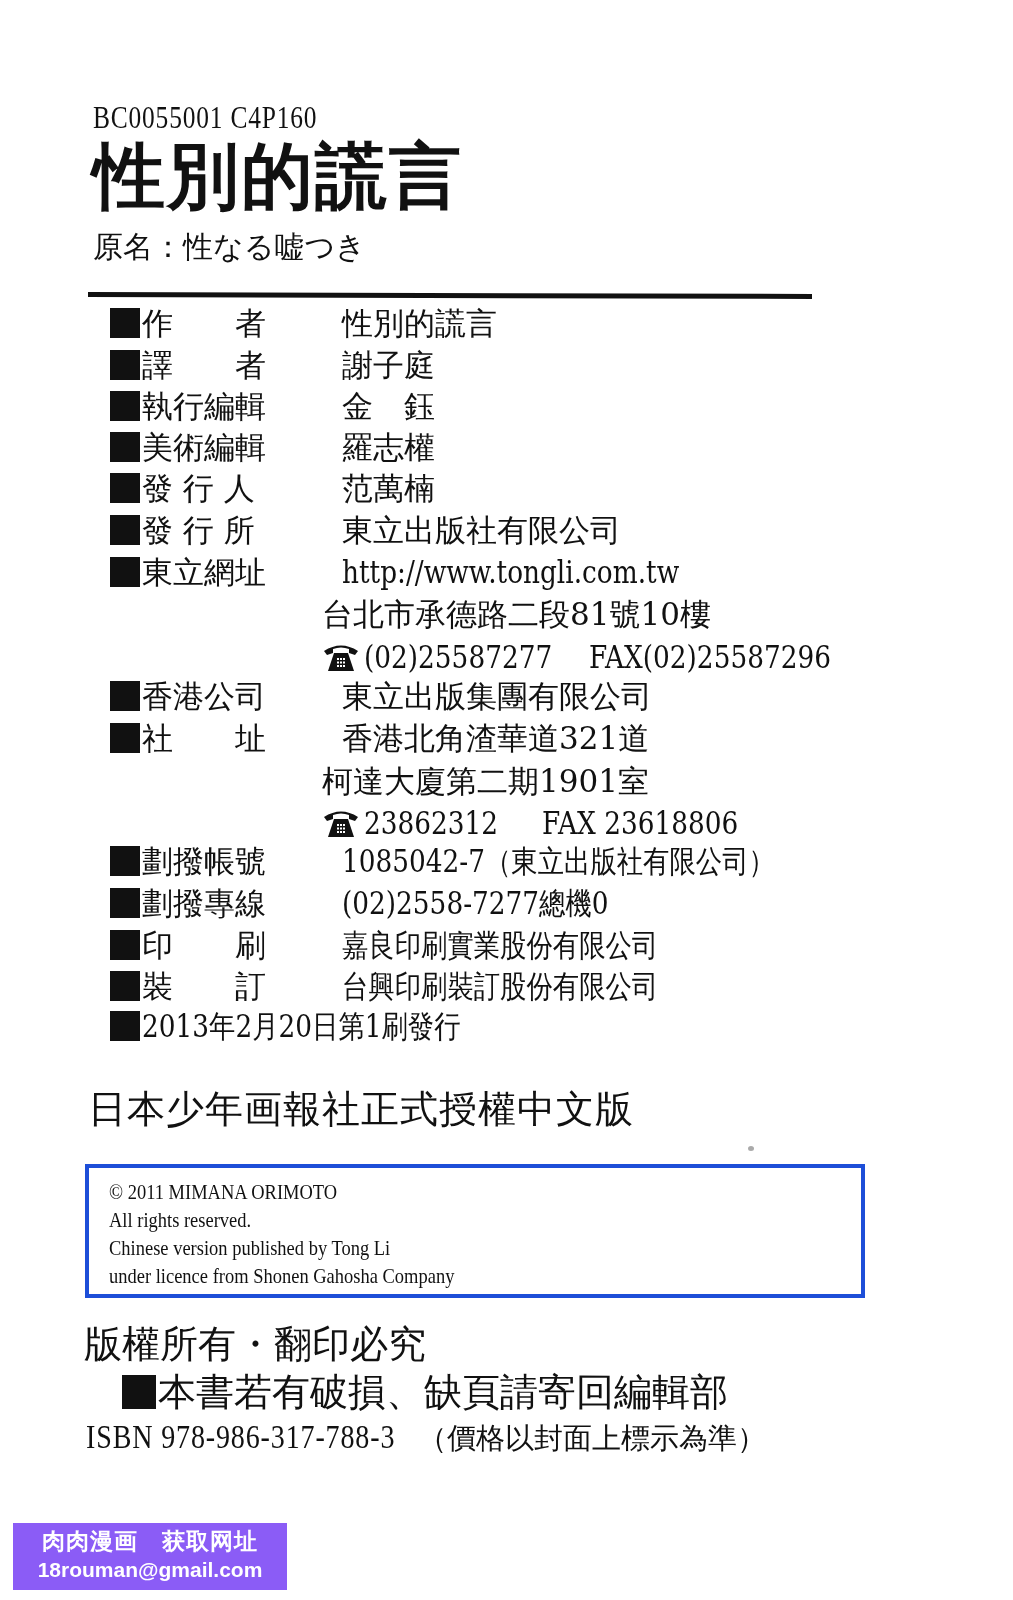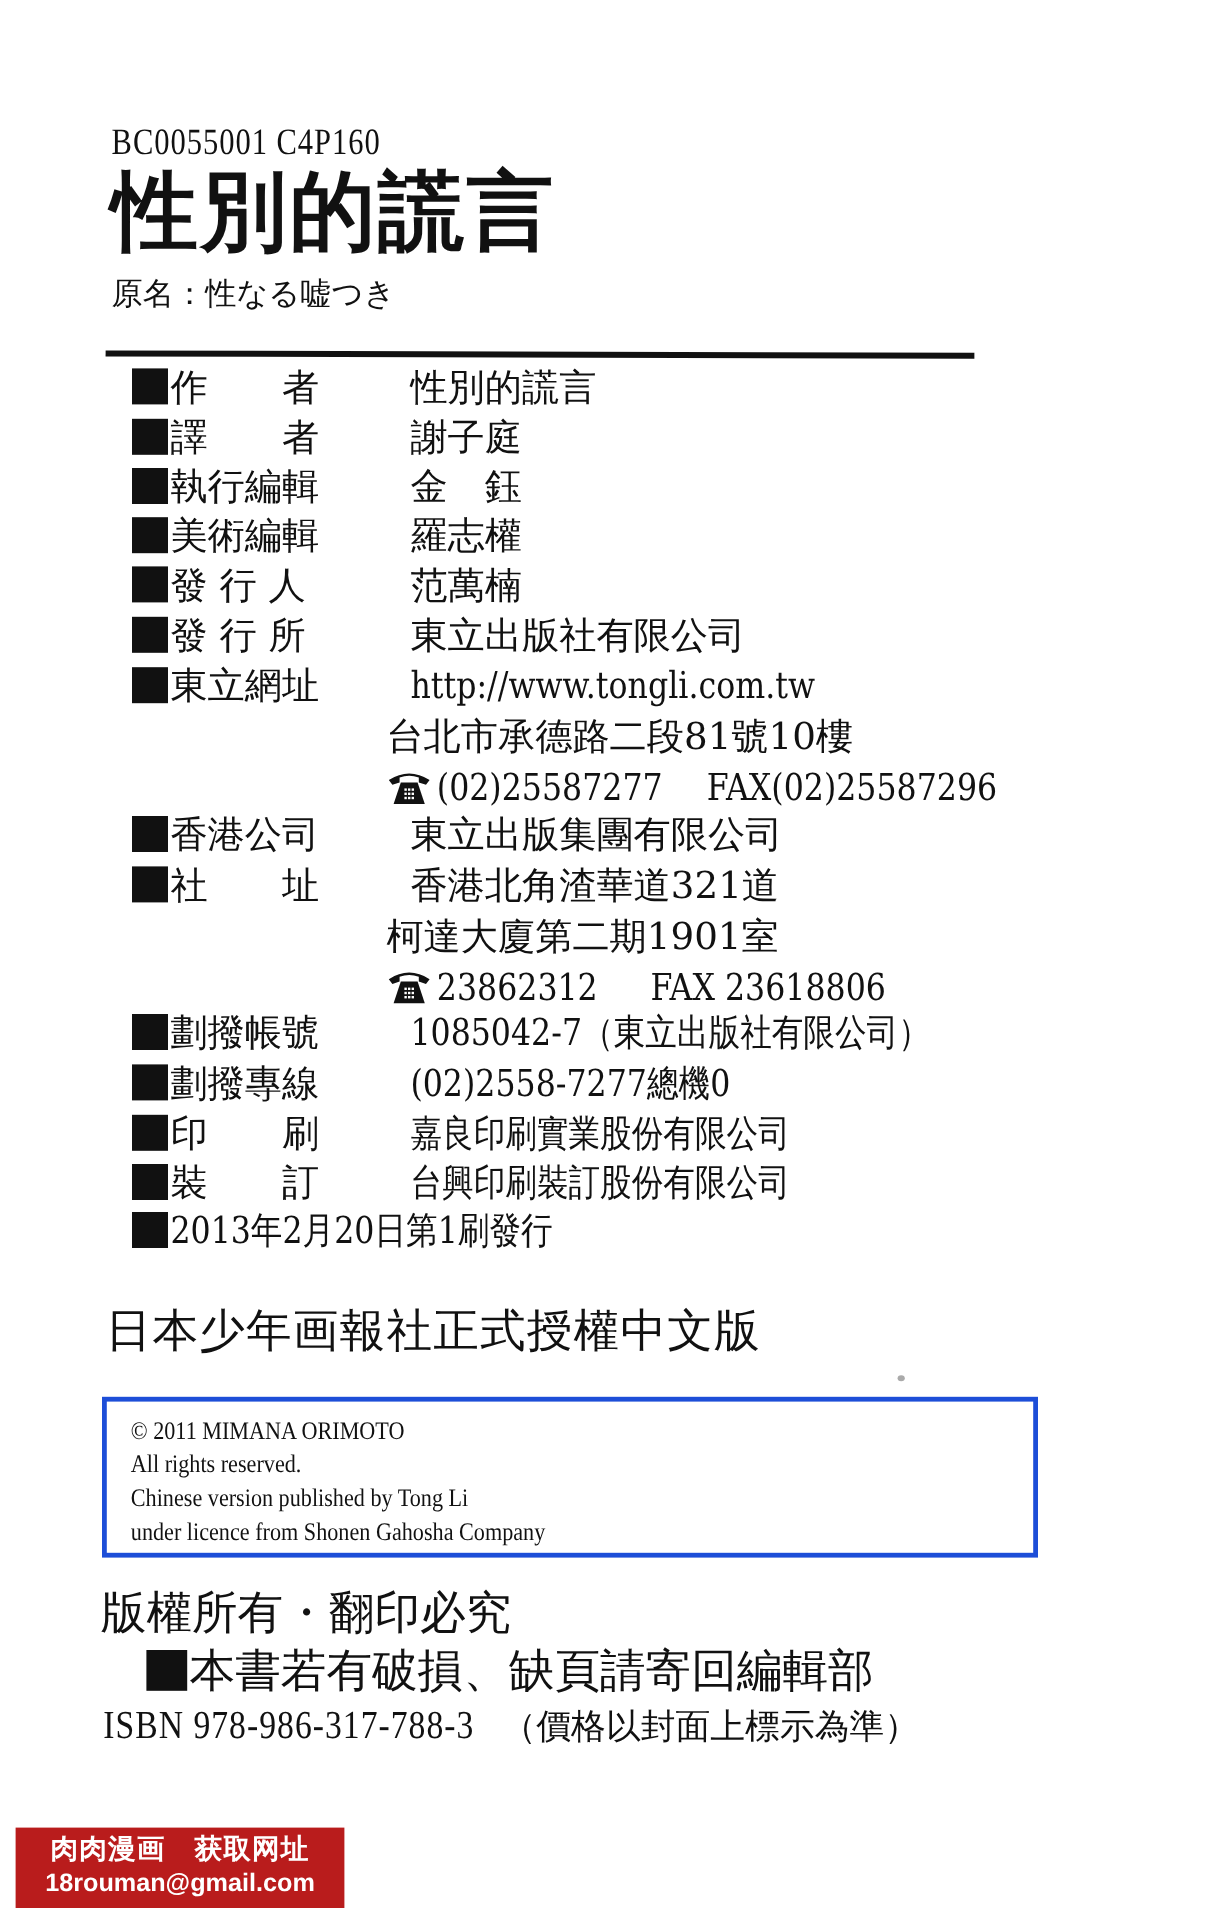--- a/index.html
+++ b/index.html
@@ -3,39 +3,39 @@
 <meta charset="utf-8">
 <style>
   html, body { margin: 0; padding: 0; }
   body {
     width: 1013px; height: 1600px; background: #ffffff; position: relative; overflow: hidden;
     font-family: "DejaVu Serif", "Liberation Serif", serif; color: #111;
   }
   .abs { position: absolute; white-space: nowrap; }
   .code { left: 93px; top: 100px; font-family: "Liberation Serif", "DejaVu Serif", serif; font-size: 31px; letter-spacing: 1px; transform: scaleX(0.82); transform-origin: left top; }
   .title { left: 93px; top: 140px; font-size: 72px; font-weight: 600; letter-spacing: 2px; line-height: 1; }
-  .orig { left: 93px; top: 232px; font-size: 26px; line-height: 1; }
+  .orig { left: 93px; top: 232px; font-size: 30px; line-height: 1; }
   .rule { left: 88px; top: 293px; width: 724px; height: 5px; background: #111; transform: rotate(0.15deg); }
   .row { position: absolute; left: 90px; height: 42px; line-height: 42px; font-size: 31px; white-space: nowrap; margin-left: 20px; }
   .row .lab { display: inline-block; width: 230px; }
   .sq { display: inline-block; width: 30px; height: 30px; background: #111; vertical-align: -4px; margin-right: 2px; }
   .lab .t { display: inline-block; }
   .val { position: absolute; left: 232px; top: 0; font-family: "DejaVu Serif", "Liberation Serif", serif; }
   .cont { position: absolute; left: 322px; height: 42px; line-height: 42px; font-size: 31px; white-space: nowrap; }
   .narrow { display: inline-block; transform: scaleX(0.85); transform-origin: left center; }
   .phone { display: inline-block; width: 38px; height: 30px; vertical-align: -4px; margin-right: 4px; }
   .licensed { left: 88px; top: 1090px; font-size: 38px; line-height: 1; letter-spacing: 1px; }
   .box { position: absolute; left: 85px; top: 1164px; width: 780px; height: 134px; border: 4px solid #1d4ed8; box-sizing: border-box; }
   .box .ln { position: absolute; left: 20px; font-family: "Liberation Serif", "DejaVu Serif", serif; font-size: 21px; white-space: nowrap; transform: scaleX(0.88); transform-origin: left top; }
   .rights { left: 84px; top: 1325px; font-size: 38px; line-height: 1; }
   .damage { left: 86px; top: 1373px; font-size: 38px; line-height: 1; margin-left: 36px; }
   .isbn { left: 86px; top: 1420px; font-size: 33px; line-height: 1; }
   .isbn .n { font-family: "Liberation Serif", "DejaVu Serif", serif; display: inline-block; transform: scaleX(0.85); transform-origin: left center; margin-right: -50px; letter-spacing: 1px; }
   .isbn .p { font-size: 29px; margin-left: 18px; }
-  .wm { position: absolute; left: 13px; top: 1523px; width: 274px; height: 67px; background: #b91c1c; color: #fff; text-align: center; }
+  .wm { position: absolute; left: 13px; top: 1523px; width: 274px; height: 67px; background: #8b5cf6; color: #fff; text-align: center; }
   .wm .a { font-family: "DejaVu Sans", sans-serif; font-weight: 700; font-size: 23px; line-height: 30px; margin-top: 3px; letter-spacing: 1px; }
   .wm .b { font-family: Liberation Sans, sans-serif; font-weight: 700; font-size: 21px; line-height: 28px; }
   .dot { position: absolute; left: 748px; top: 1146px; width: 6px; height: 5px; background: #aaa; border-radius: 50%; }
 </style>
 </head>
 <body>
 
 <div class="abs code">BC0055001 C4P160</div>
 <div class="abs title">性別的謊言</div>
 <div class="abs orig">原名：性なる嘘つき</div>

